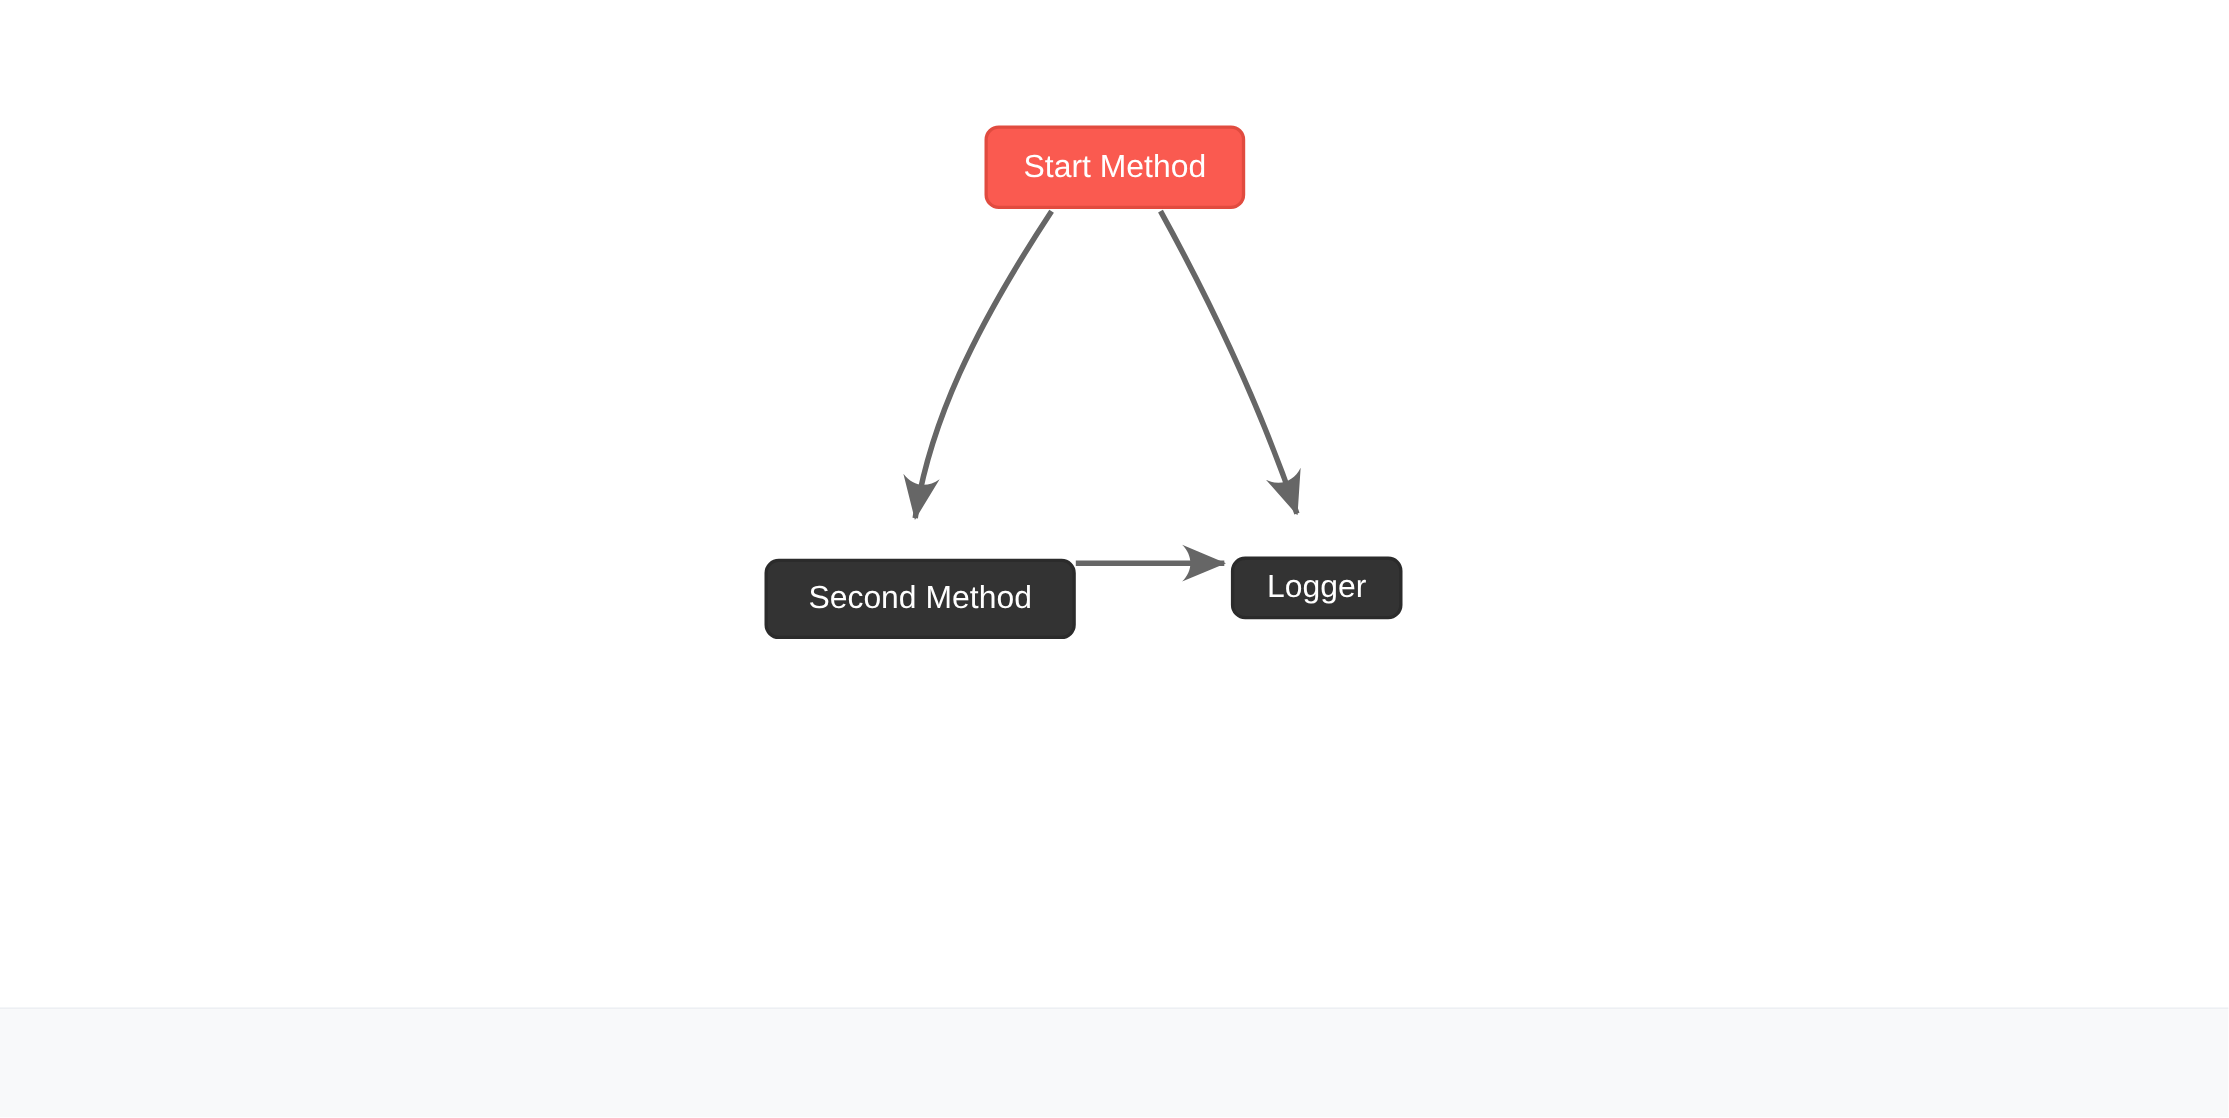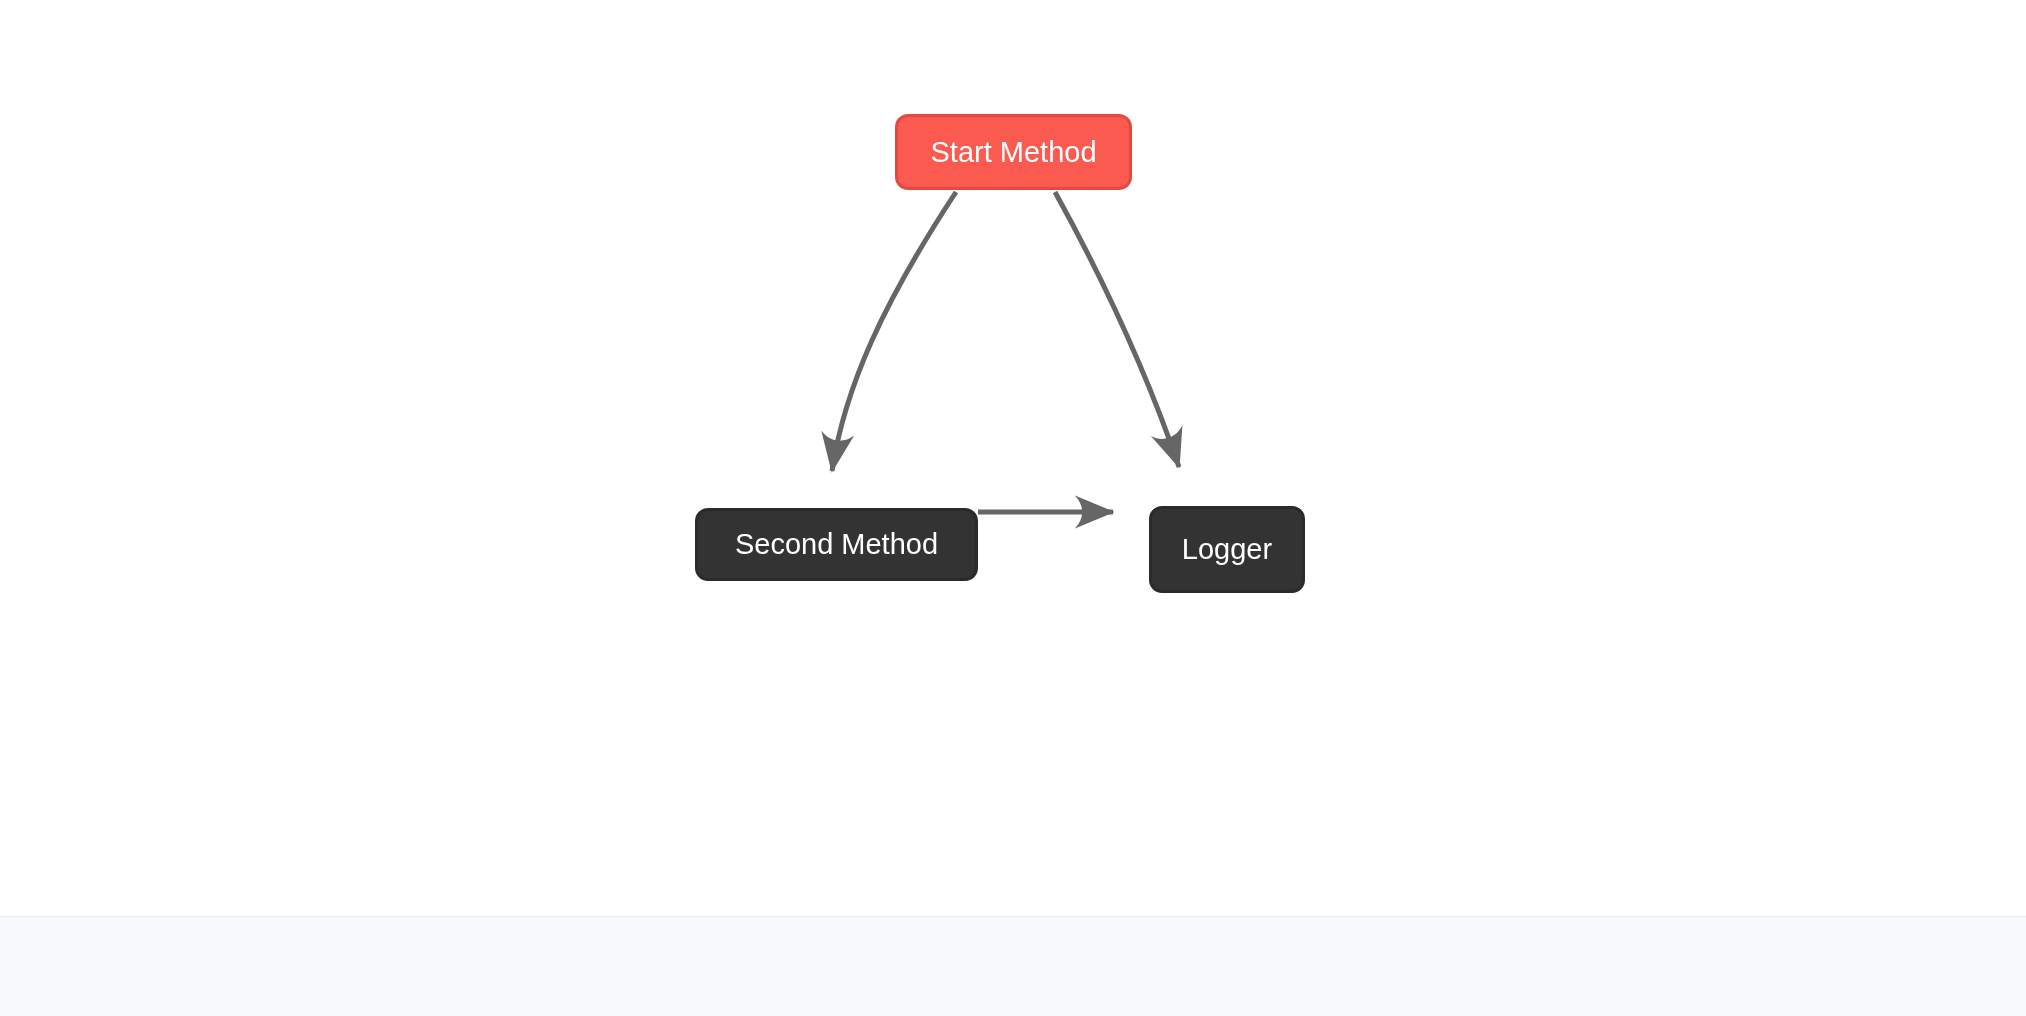--- a/index.html
+++ b/index.html
@@ -55,20 +55,20 @@
     </defs>
     <path d="M 956,192 C 885,300 845,385 832,471" style="fill:none;stroke:var(--edge);stroke-width:5" marker-end="url(#arrow)"></path>
     <path d="M 1055,192 C 1108,288 1150,382 1179,467" style="fill:none;stroke:var(--edge);stroke-width:5" marker-end="url(#arrow)"></path>
     <path d="M 978,512 L 1113,512" style="fill:none;stroke:var(--edge);stroke-width:5" marker-end="url(#arrow)"></path>
   </svg>
 
   <div class="node start" style="left:895px;top:114px;width:237px;height:76px">Start Method</div>
 
   <div class="node method" style="left:695px;top:476px;width:283px;height:73px">Second Method</div>
 
-  <div class="node method" style="left:1149px;top:474px;width:156px;height:87px">Logger</div>
+  <div class="node method" style="left:1119px;top:474px;width:156px;height:57px">Logger</div>
 </div>
 
 <div class="footer">
   
 
   
 </div>
 
 </body></html>

